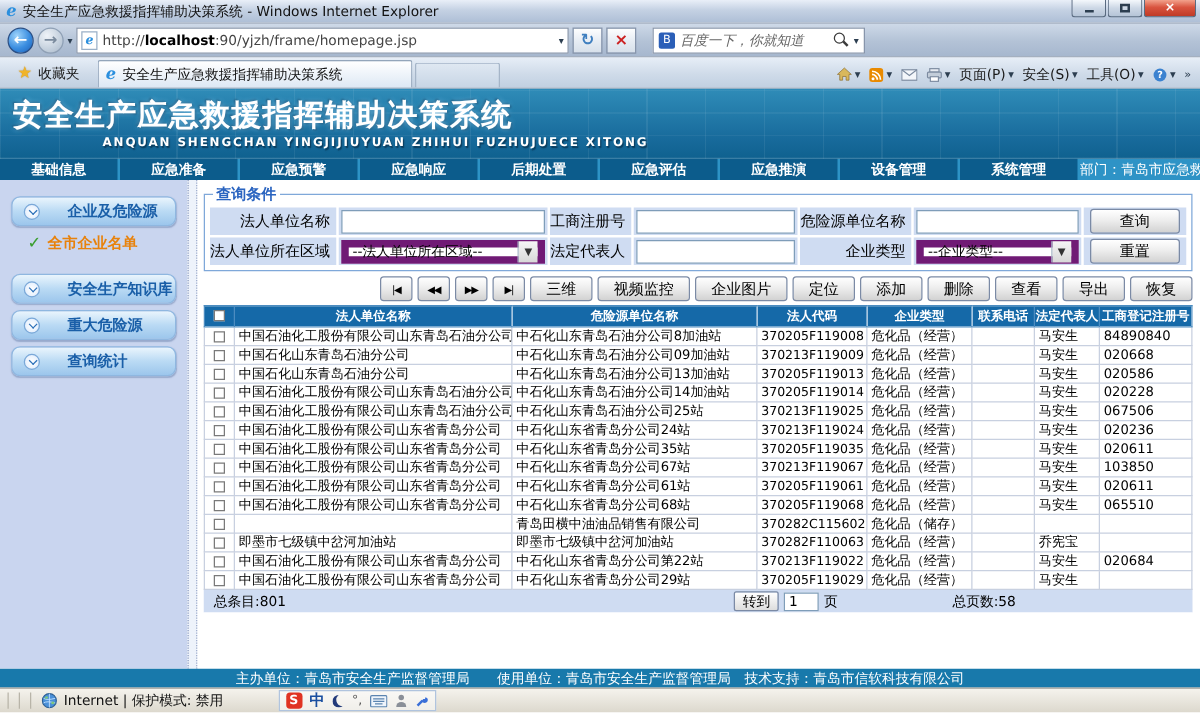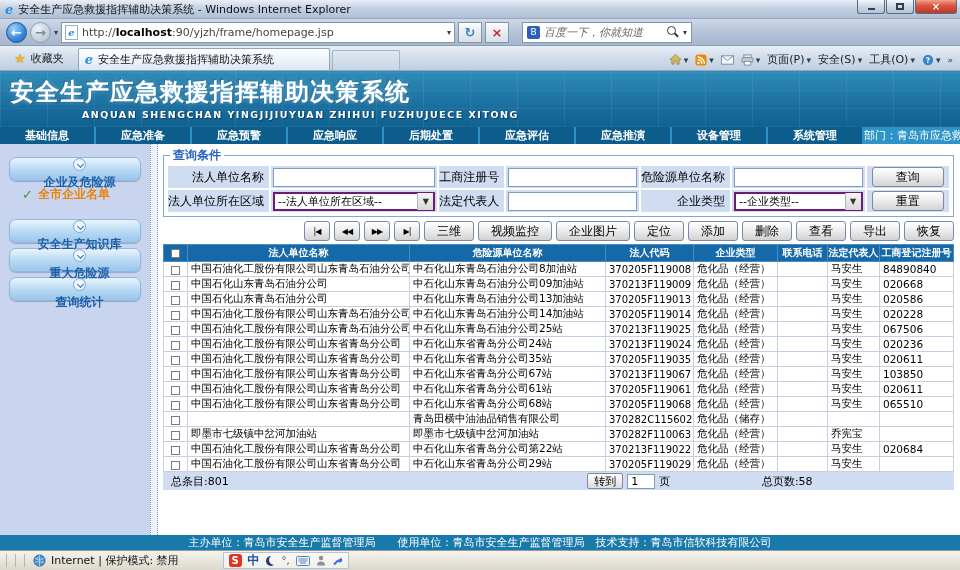--- a/index.html
+++ b/index.html
@@ -64,37 +64,37 @@
 
   
   .menubar { height:17px; background:#2e93c6; display:flex; align-items:stretch; font-size:11px; color:#fff; flex:0 0 auto; }
   .menu-items { display:flex; }
   .menu-item { background:#0c5c8c; display:flex; align-items:center; padding:0 25px; margin-right:2px; font-weight:bold; white-space:nowrap; }
   .menu-right { margin-left:auto; display:flex; align-items:center; gap:20px; padding-right:10px; white-space:nowrap; }
 
   
   .content { flex:1; display:flex; overflow:hidden; }
   .sidebar { width:150px; background:#c9d5ef; padding-top:8px; flex:0 0 auto; }
-  .side-group { height:24px; margin:5px 9px; border-radius:7px; border:1px solid #8fb7e0; background:linear-gradient(#eaf5fd,#badaf4 50%,#9cc6ec); display:flex; align-items:center; gap:3px; padding-left:9px; color:#1a5fa8; font-weight:bold; font-size:12px; box-shadow:0 1px 1px rgba(60,90,140,.35); white-space:nowrap;flex-direction:column; }
+  .side-group { height:24px; margin:5px 9px; border-radius:7px; border:1px solid #8fb7e0; background:linear-gradient(#eaf5fd,#badaf4 50%,#9cc6ec); display:flex; align-items:center; gap:22px; padding-left:9px; color:#1a5fa8; font-weight:bold; font-size:12px; box-shadow:0 1px 1px rgba(60,90,140,.35); white-space:nowrap; }
   .side-icon { width:13px; height:13px; border-radius:50%; background:radial-gradient(#ffffff,#dceafc); border:1px solid #7aa8d8; position:relative; flex:0 0 auto; }
   .side-icon::after { content:""; position:absolute; left:3.5px; top:2.5px; width:4px; height:4px; border-right:1.5px solid #2a6fb8; border-bottom:1.5px solid #2a6fb8; transform:rotate(45deg); }
   .side-active { display:flex; align-items:center; gap:5px; margin:3px 0 16px 22px; color:#e8820c; font-weight:bold; font-size:12px; white-space:nowrap; }
   .check { color:#3a9e2f; font-size:13px; font-weight:bold; }
   .splitter { width:8px; background:#eef3fb; border-left:1px dotted #8a9ac0; border-right:1px dotted #8a9ac0; flex:0 0 auto; }
   .main { flex:1; background:#fff; padding:3px 6px 0 5px; display:flex; flex-direction:column; overflow:hidden; }
 
   
   fieldset.query { border:1px solid #7fa8d9; margin-bottom:3px; padding:0 2px 2px 2px; }
   fieldset.query legend { color:#2a64c0; font-weight:bold; font-size:12px; margin-left:4px; padding:0 3px; }
   .qtable { width:100%; border-collapse:separate; border-spacing:2px; }
   .qtable td { height:22px; background:#cfdcf2; }
   .qlabel { text-align:right; padding-right:5px; font-size:12px; color:#000; white-space:nowrap; }
   .qinput { padding:0 2px; }
   .qinput input { width:100%; height:19px; border:1px solid #7f9db9; font-size:11px; background:#fff; font-family:inherit; padding:0 3px; }
-  .fakeselect { width:100%; height:19px; border:2px solid #701a75; background:#fff; display:flex; align-items:center; font-size:11px; }
+  .fakeselect { width:100%; height:19px; border:6px solid #701a75; background:#fff; display:flex; align-items:center; font-size:11px; }
   .fs-text { flex:1; padding-left:3px; white-space:nowrap; overflow:hidden; }
   .fs-dd { width:16px; height:17px; background:linear-gradient(#f5f5f5,#d8d8d8); border-left:1px solid #a9b8c8; display:flex; align-items:center; justify-content:center; font-size:8px; color:#333; }
   .qbtn-cell { text-align:center; }
   .btn { border:1px solid #7b8aa5; border-radius:3px; background:linear-gradient(#ffffff,#eeeeee 45%,#d2d2d2); font-size:12px; height:20px; padding:0 12px; font-family:inherit; color:#000; cursor:pointer; }
   .qbtn { width:72px; padding:0; }
 
   
   .toolbar { display:flex; justify-content:flex-end; gap:4px; margin:1px 0 3px; flex:0 0 auto; }
   .tnav { width:26px; padding:0; font-size:8px; letter-spacing:-1px; }
 

